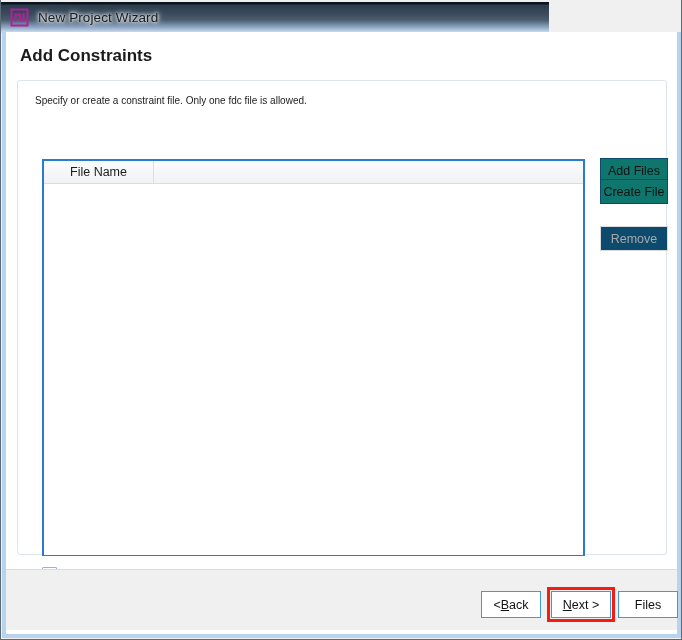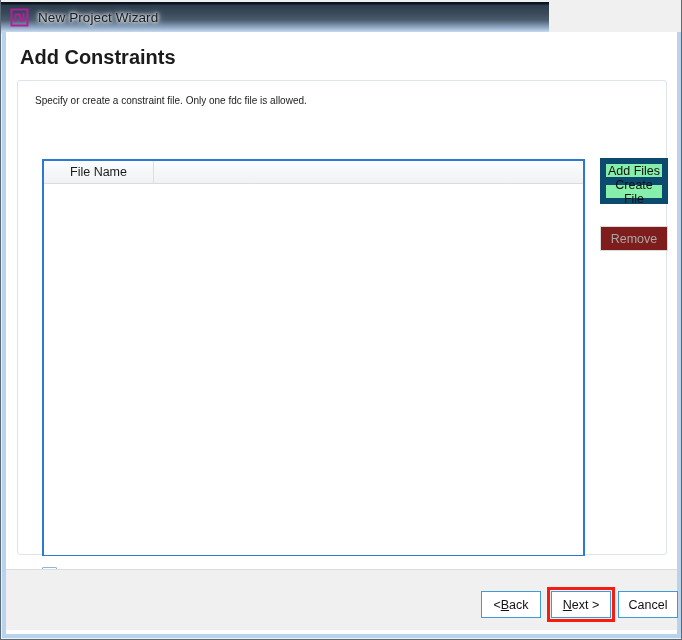--- a/index.html
+++ b/index.html
@@ -106,21 +106,21 @@
   #page-inner {
     position: absolute;
     left: 0; top: 0;
     right: 0; bottom: 0;
     background: #ffffff;
   }
 
   #page-title {
     position: absolute;
     left: 14px; top: 14px;
-    font-size: 20px;
+    font-size: 17px;
     font-weight: bold;
     color: #1b1b1b;
   }
 
   
   #group-panel {
     position: absolute;
     left: 11px; top: 48px;
     width: 650px;
     height: 475px;
@@ -172,38 +172,38 @@
     background: #ffffff;
   }
 
   
   .sidebtn {
     position: absolute;
     left: 582px;
     width: 68px;
     height: 25px;
     box-sizing: border-box;
-    background: #86efac;
-    border: 6px solid #0c4a6e;
+    background: #0f766e;
+    border: 1px solid #0c4a6e;
     font-size: 12.5px;
     color: #111111;
     display: flex;
     align-items: center;
     justify-content: center;
     cursor: default;
     font-family: "Liberation Sans", sans-serif;
     padding: 0;
   }
   #btn-add-files   { top: 77px; }
   #btn-create-file { top: 98px; }
   #btn-remove {
     top: 145px;
     border: 1px solid #dadada;
     color: #a8a8a8;
-    background: #7f1d1d;
+    background: #0c4a6e;
   }
 
   
   #copy-row {
     position: absolute;
     left: 24px; top: 486px;
     display: flex;
     align-items: center;
     gap: 9px;
     cursor: default;
@@ -329,20 +329,20 @@
           <span>&lt; </span>
             <span class="mnem">B</span>
             <span>ack</span>
         </button>
         <button class="navbtn" id="btn-next">
           <span></span>
             <span class="mnem">N</span>
             <span>ext &gt;</span>
         </button>
         <button class="navbtn" id="btn-cancel">
-          <span>Cancel</span>
+          <span>Files</span>
         </button>
         <div id="next-highlight"></div>
       </div>
 
     </div>
   </div>
 </div>
 
 </body></html>

